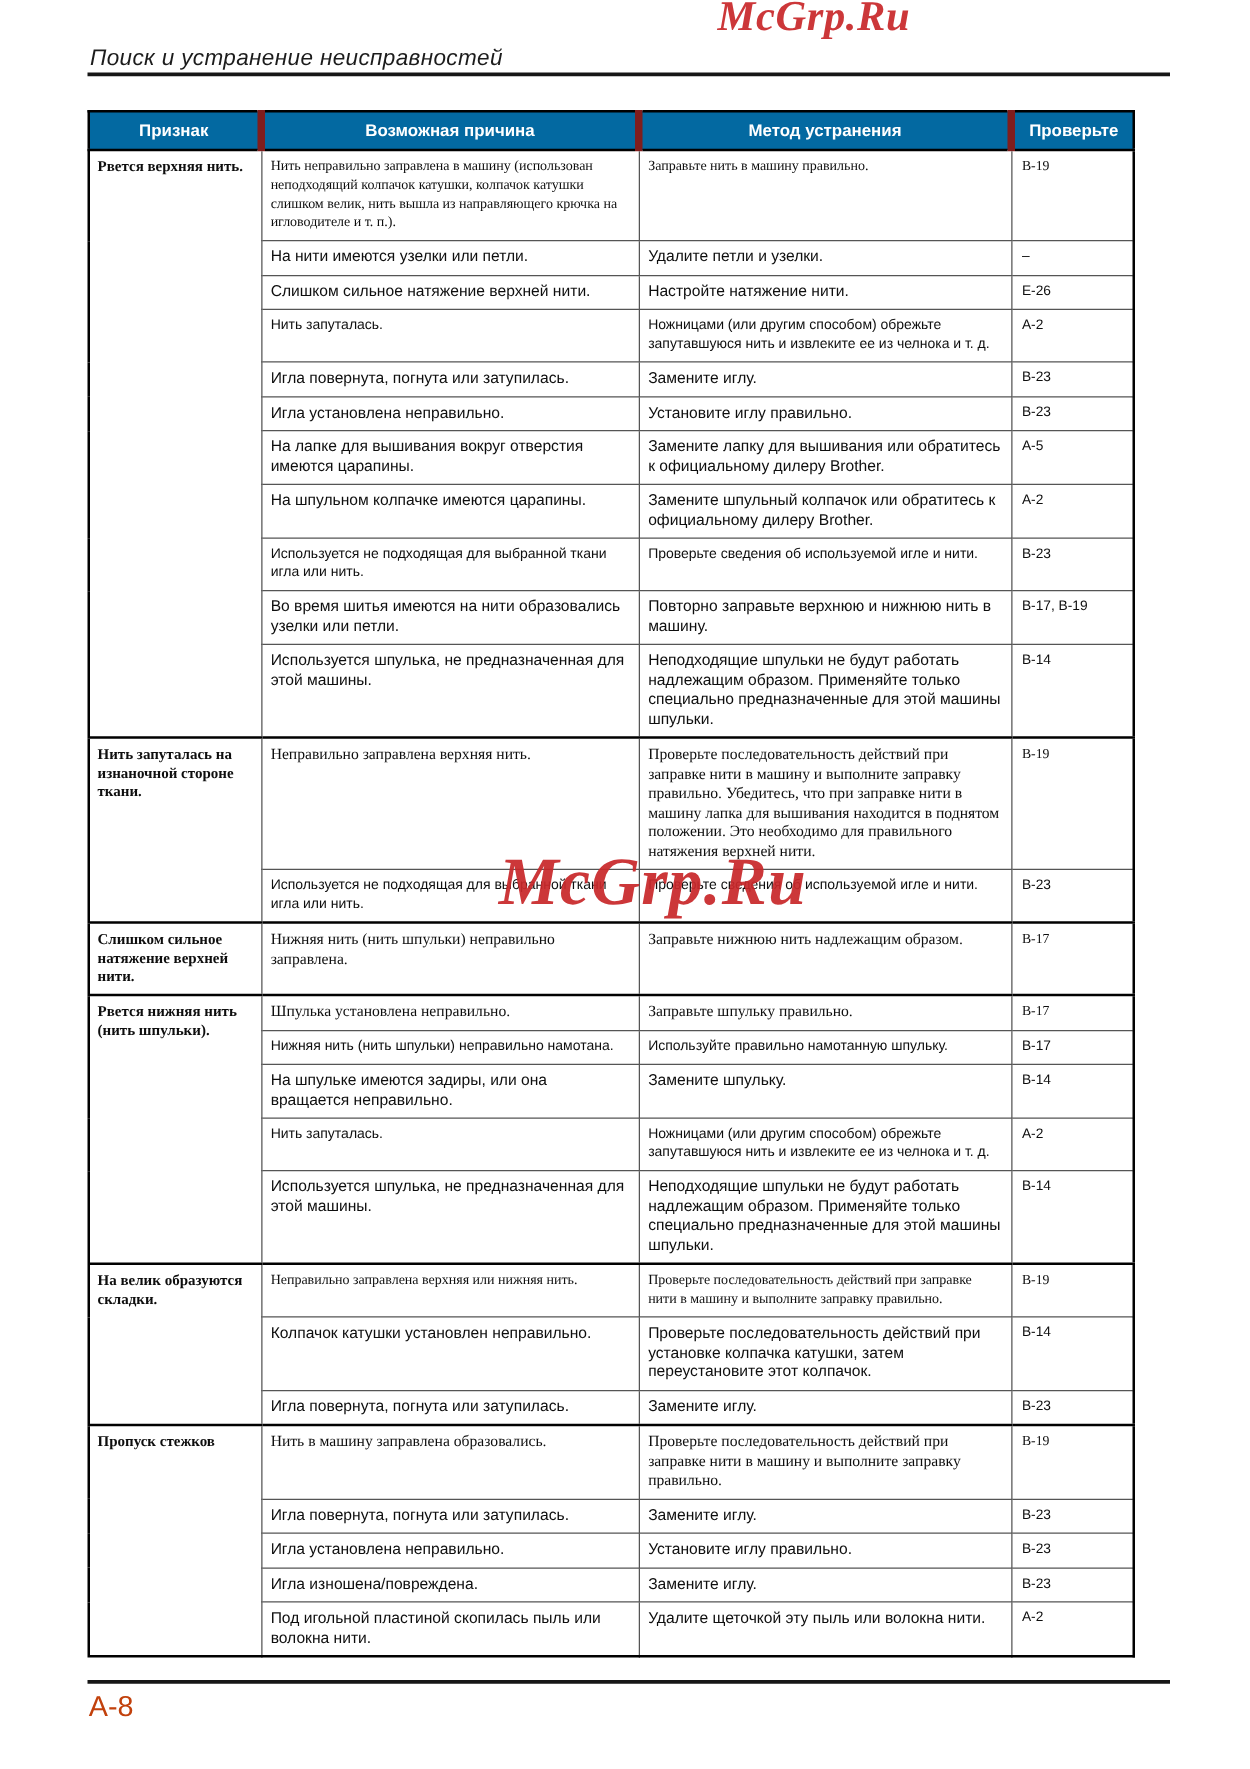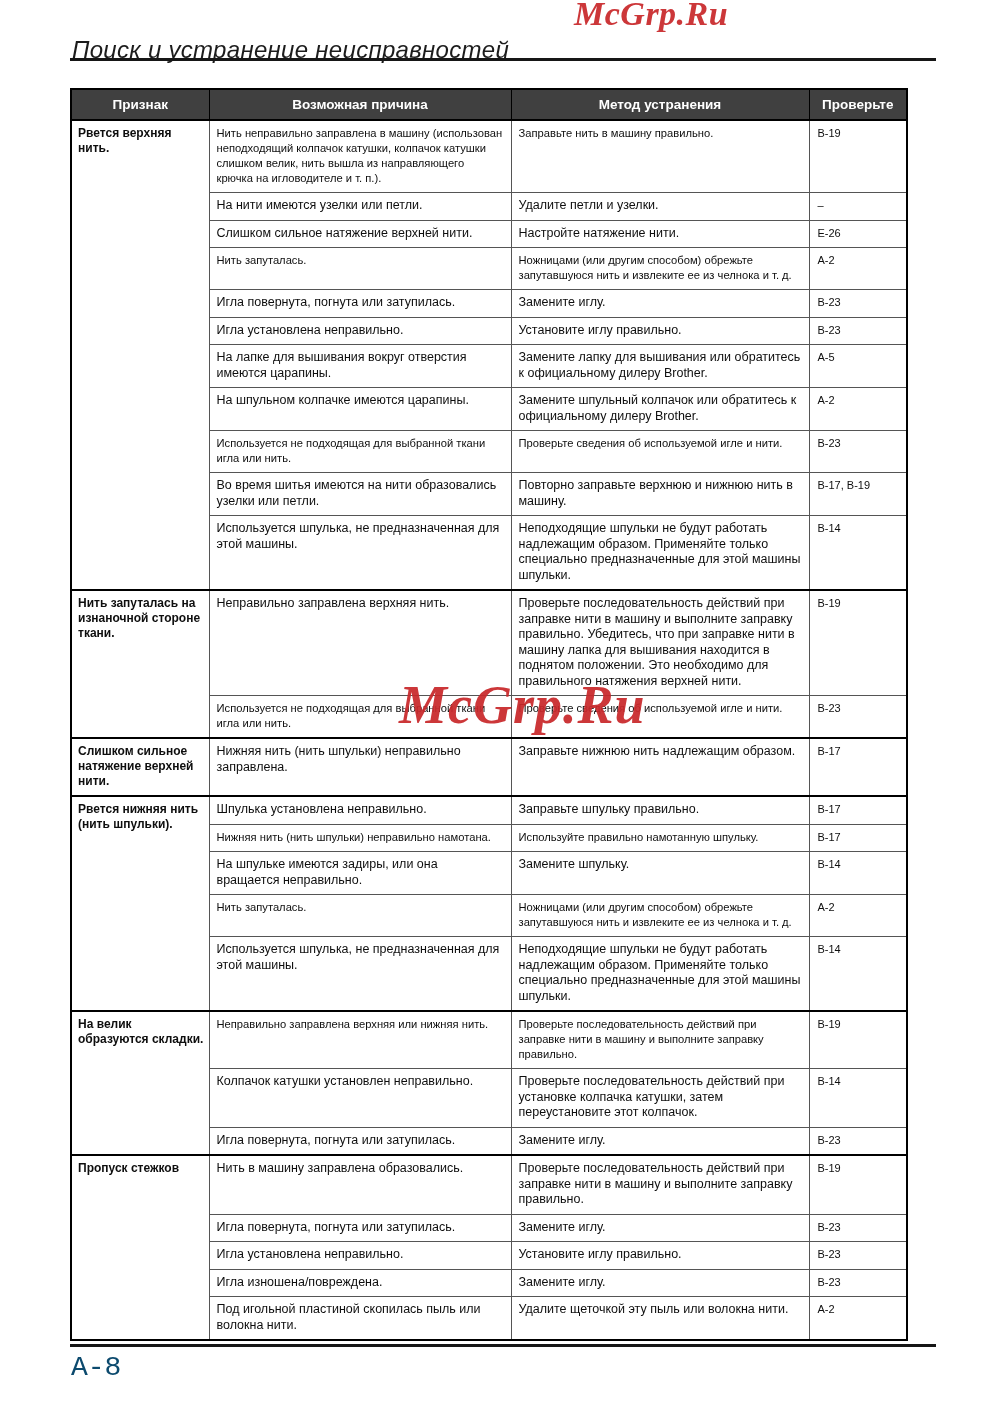--- a/index.html
+++ b/index.html
@@ -8,21 +8,21 @@
     background:#ffffff;
     font-family:"Liberation Sans", sans-serif;
     position:relative;
     color:#111;
   }
 
   
   .doc-title {
     position:absolute; left:72px; top:36px;
     font-style:italic;
-    font-size:24px;
+    font-size:18px;
     letter-spacing:0.3px;
     color:#1c1c1c;
   }
   .header-rule {
     position:absolute; left:70px; top:58px;
     width:866px; height:3px;
     background:#161616;
   }
 
   
@@ -32,40 +32,40 @@
     border-collapse:collapse;
     table-layout:fixed;
     border:2px solid #000;
   }
   col.c-symptom { width:138px; }
   col.c-cause   { width:302px; }
   col.c-remedy  { width:298px; }
   col.c-ref     { width:98px;  }
 
   table.trouble th {
-    background:#404040;
+    background:#0369a1;
     color:#fff;
     font-size:13.5px;
     font-weight:bold;
     text-align:center;
     padding:7px 4px;
     border:1px solid #000;
   }
-  table.trouble th + th { border-left:1px solid #7f1d1d; }
+  table.trouble th + th { border-left:6px solid #7f1d1d; }
 
   table.trouble td {
     border:1px solid #555;
     vertical-align:top;
     font-size:12.5px;
     line-height:15.5px;
     padding:5px 7px 6px 7px;
     color:#0e0e0e;
     overflow:hidden;
   }
-  table.trouble tr.section-start td { border-top:2px solid #000; }
+  table.trouble tr.section-start td { border-top:2px solid #000;font-family:Liberation Serif, serif; }
   table.trouble td.symptom {
     font-weight:bold;
     font-size:12px;
     line-height:15px;
     padding:5px 5px 6px 6px;
     border-left:2px solid #000;
   }
   table.trouble td.ref { font-size:11px; padding-left:8px; }
   table.trouble tr.compact td.cause,
   table.trouble tr.compact td.remedy {
@@ -74,23 +74,23 @@
   }
 
   
   .footer-rule {
     position:absolute; left:70px; top:1344px;
     width:866px; height:3px;
     background:#161616;
   }
   .page-number {
     position:absolute; left:71px; top:1352px;
-    font-family:Liberation Mono, monospace;
-    font-size:28px;
-    color:#0c4a6e;
+    font-family:Liberation Sans, sans-serif;
+    font-size:23px;
+    color:#c2410c;
   }
 
   
   .watermark {
     position:absolute;
     font-family:"Liberation Serif", serif;
     font-style:italic;
     font-weight:bold;
     color:#c9282b;
     opacity:0.93;

